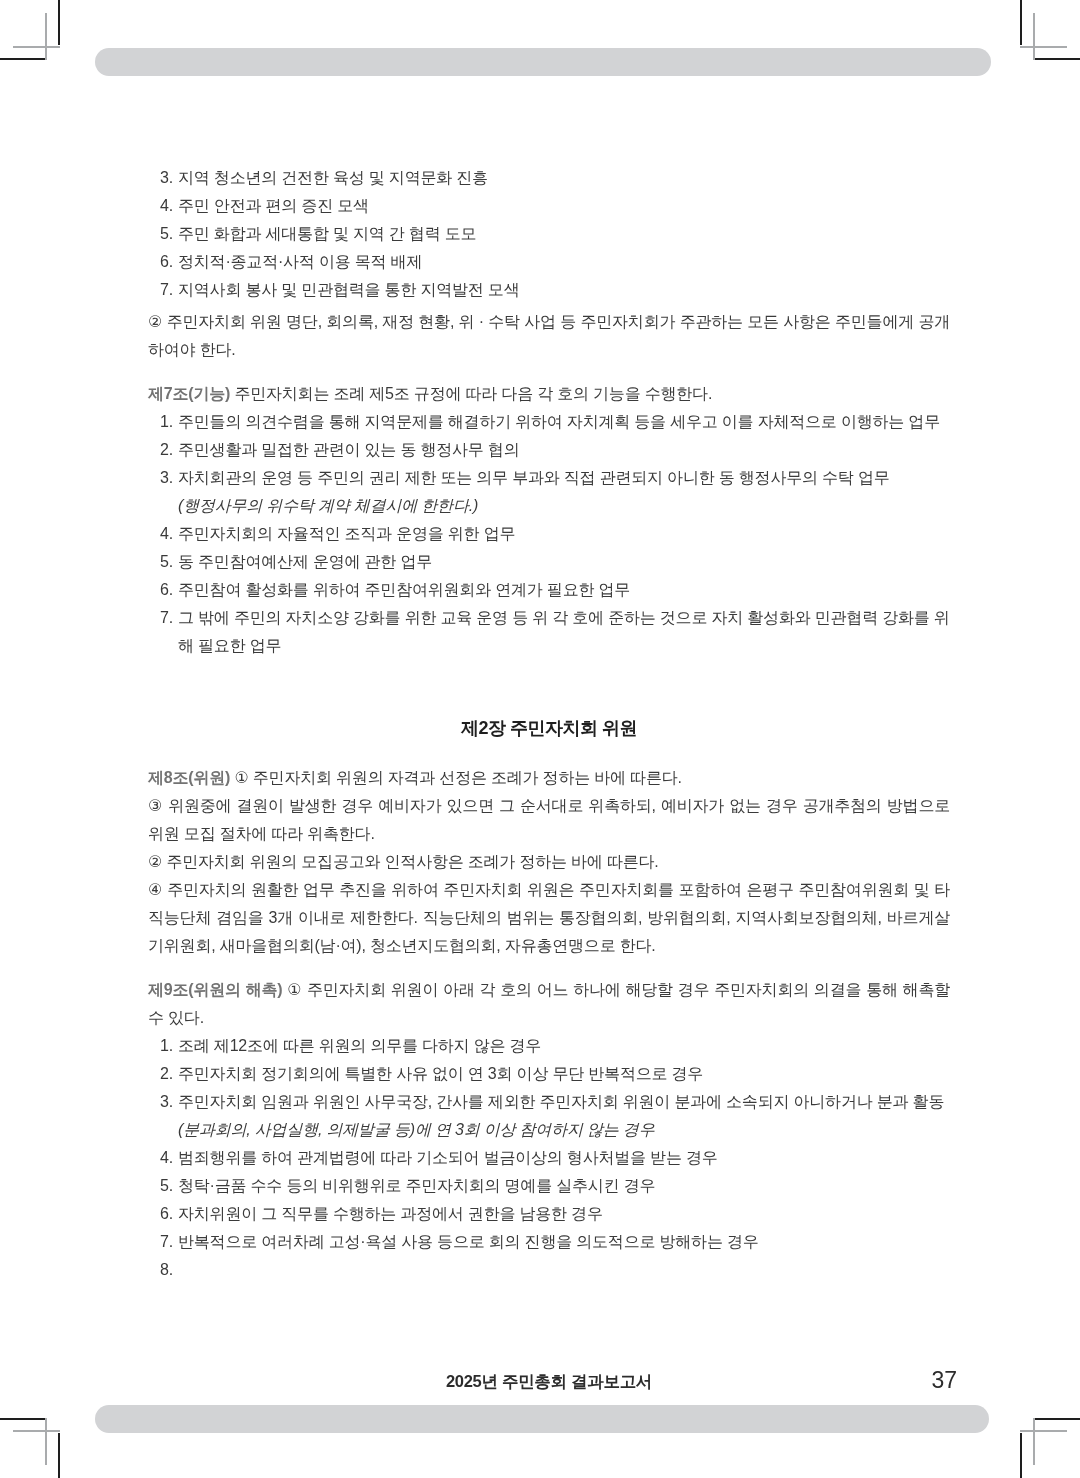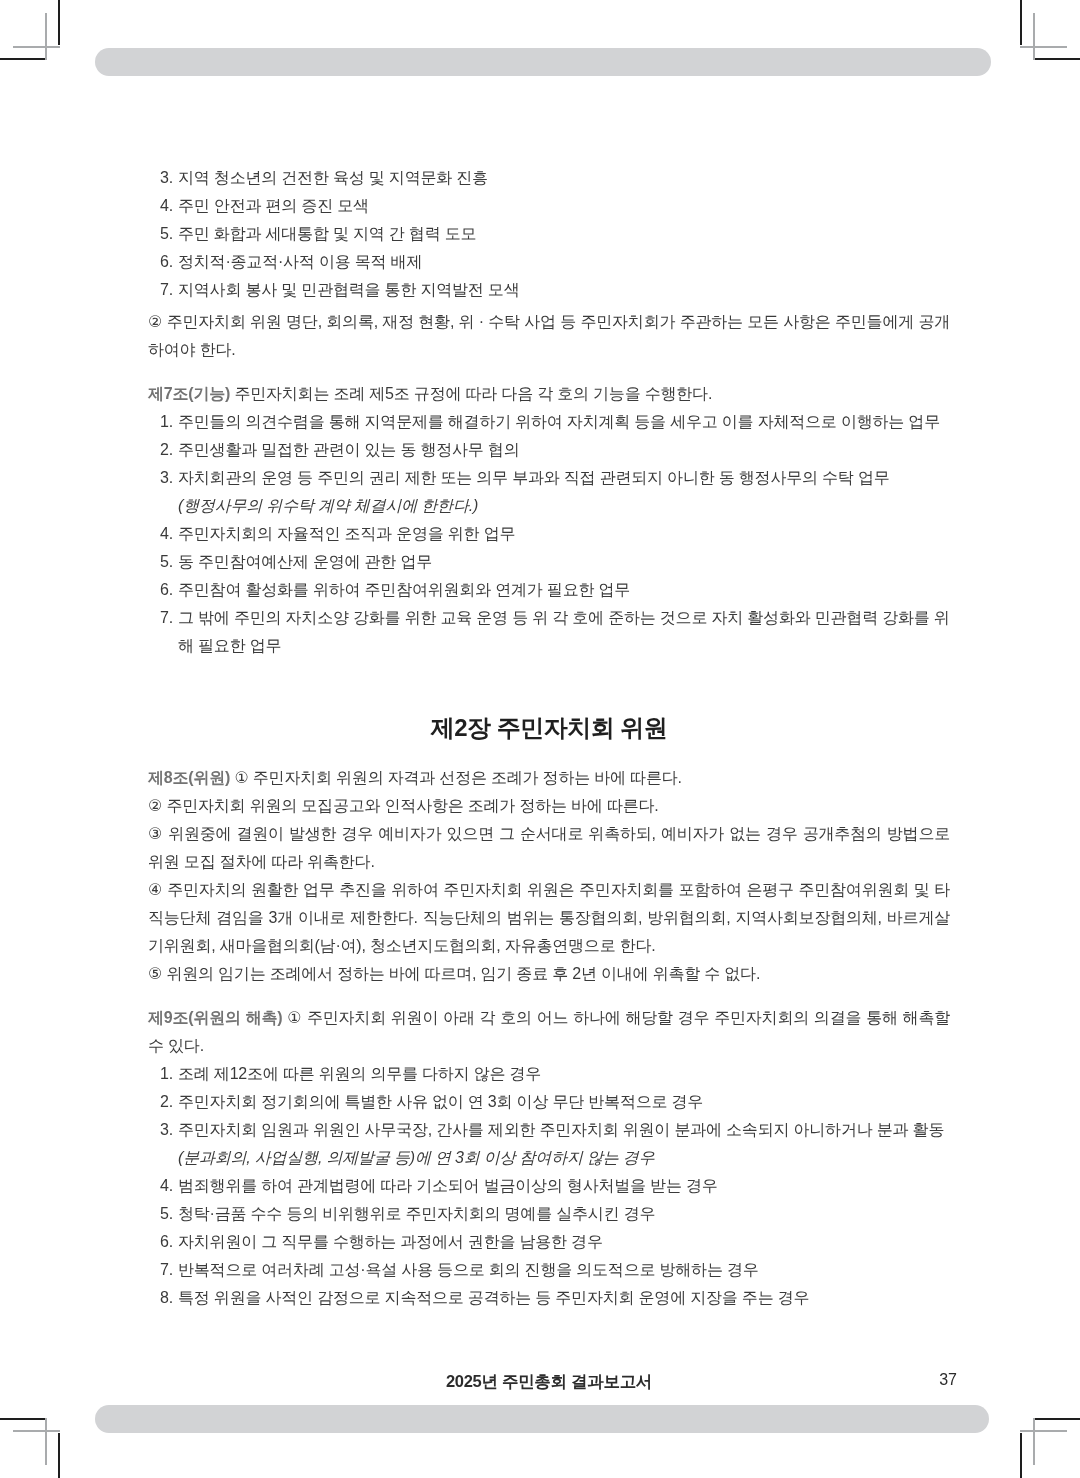--- a/index.html
+++ b/index.html
@@ -25,34 +25,34 @@
     font-size:16px;line-height:28px;letter-spacing:-0.2px;
   }
   .para{text-align:justify;}
   .mt-m{margin-top:4px;}
   .li{position:relative;padding-left:30px;}
   .li .no{position:absolute;left:12px;top:0;}
   .li .sub{display:block;font-style:italic;}
   b,.b{font-weight:700;color:#737373;}
   .chapter{
     margin-top:48px;height:40px;line-height:40px;
-    text-align:center;font-size:24px;font-weight:700;color:#1f1f1f;
+    text-align:center;font-size:18px;font-weight:700;color:#1f1f1f;
     letter-spacing:-0.5px;
   }
   .art{margin-top:16px;}
   
   .footer{position:absolute;left:95px;top:1368px;width:894px;height:26px;}
   .footer-title{
     position:absolute;left:14px;right:0;text-align:center;
     font-size:16.5px;line-height:26px;font-weight:700;color:#2c2c2c;
     letter-spacing:-0.3px;
   }
   .page-num{
     position:absolute;right:32px;top:-2px;
-    font-size:16px;line-height:28px;font-weight:500;color:#2c2c2c;text-align:center;
+    font-size:23px;line-height:28px;font-weight:500;color:#2c2c2c;text-align:center;
   }
 </style>
 </head>
 <body>
 
 <div class="page">
 
   <div class="cm black" style="left:58px;top:0;width:2px;height:45px;"></div>
   <div class="cm black" style="left:0;top:58px;width:45px;height:2px;"></div>
   <div class="cm gray" style="left:45px;top:13px;width:2px;height:47px;"></div>
@@ -102,39 +102,38 @@
       <div class="li"><span class="no">7.</span><span>그 밖에 주민의 자치소양 강화를 위한 교육 운영 등 위 각 호에 준하는 것으로 자치 활성화와 민관협력 강화를 위해 필요한 업무</span></div>
     </div>
 
     <div class="chapter">제2장 주민자치회 위원</div>
 
     <div class="art">
       <div class="para">
         <b>제8조(위원)</b> 
         <span>① 주민자치회 위원의 자격과 선정은 조례가 정하는 바에 따른다.</span>
       </div>
+      <div class="para">③ 위원중에 결원이 발생한 경우 예비자가 있으면 그 순서대로 위촉하되, 예비자가 없는 경우 공개추첨의 방법으로 위원 모집 절차에 따라 위촉한다.</div>
       <div class="para">② 주민자치회 위원의 모집공고와 인적사항은 조례가 정하는 바에 따른다.</div>
-      <div class="para">③ 위원중에 결원이 발생한 경우 예비자가 있으면 그 순서대로 위촉하되, 예비자가 없는 경우 공개추첨의 방법으로 위원 모집 절차에 따라 위촉한다.</div>
       <div class="para">④ 주민자치의 원활한 업무 추진을 위하여 주민자치회 위원은 주민자치회를 포함하여 은평구 주민참여위원회 및 타 직능단체 겸임을 3개 이내로 제한한다. 직능단체의 범위는 통장협의회, 방위협의회, 지역사회보장협의체, 바르게살기위원회, 새마을협의회(남·여), 청소년지도협의회, 자유총연맹으로 한다.</div>
-      <div class="para">⑤ 위원의 임기는 조례에서 정하는 바에 따르며, 임기 종료 후 2년 이내에 위촉할 수 없다.</div>
     </div>
 
     <div class="art">
       <div class="para">
         <b>제9조(위원의 해촉)</b> 
         <span>① 주민자치회 위원이 아래 각 호의 어느 하나에 해당할 경우 주민자치회의 의결을 통해 해촉할 수 있다.</span>
       </div>
       <div class="li"><span class="no">1.</span><span>조례 제12조에 따른 위원의 의무를 다하지 않은 경우</span></div>
       <div class="li"><span class="no">2.</span><span>주민자치회 정기회의에 특별한 사유 없이 연 3회 이상 무단 반복적으로 경우</span></div>
       <div class="li"><span class="no">3.</span><span>주민자치회 임원과 위원인 사무국장, 간사를 제외한 주민자치회 위원이 분과에 소속되지 아니하거나 분과 활동</span><span class="sub">(분과회의, 사업실행, 의제발굴 등)에 연 3회 이상 참여하지 않는 경우</span></div>
       <div class="li"><span class="no">4.</span><span>범죄행위를 하여 관계법령에 따라 기소되어 벌금이상의 형사처벌을 받는 경우</span></div>
       <div class="li"><span class="no">5.</span><span>청탁·금품 수수 등의 비위행위로 주민자치회의 명예를 실추시킨 경우</span></div>
       <div class="li"><span class="no">6.</span><span>자치위원이 그 직무를 수행하는 과정에서 권한을 남용한 경우</span></div>
       <div class="li"><span class="no">7.</span><span>반복적으로 여러차례 고성·욕설 사용 등으로 회의 진행을 의도적으로 방해하는 경우</span></div>
-      <div class="li"><span class="no">8.</span><span>특정 위원을 사적인 감정으로 지속적으로 공격하는 등 주민자치회 운영에 지장을 주는 경우</span></div>
+      <div class="li"><span class="no">8.</span></div>
     </div>
 
   </div>
 
   <div class="footer">
     <div class="footer-title">2025년 주민총회 결과보고서</div>
     <div class="page-num">37</div>
   </div>
 
 </div>

